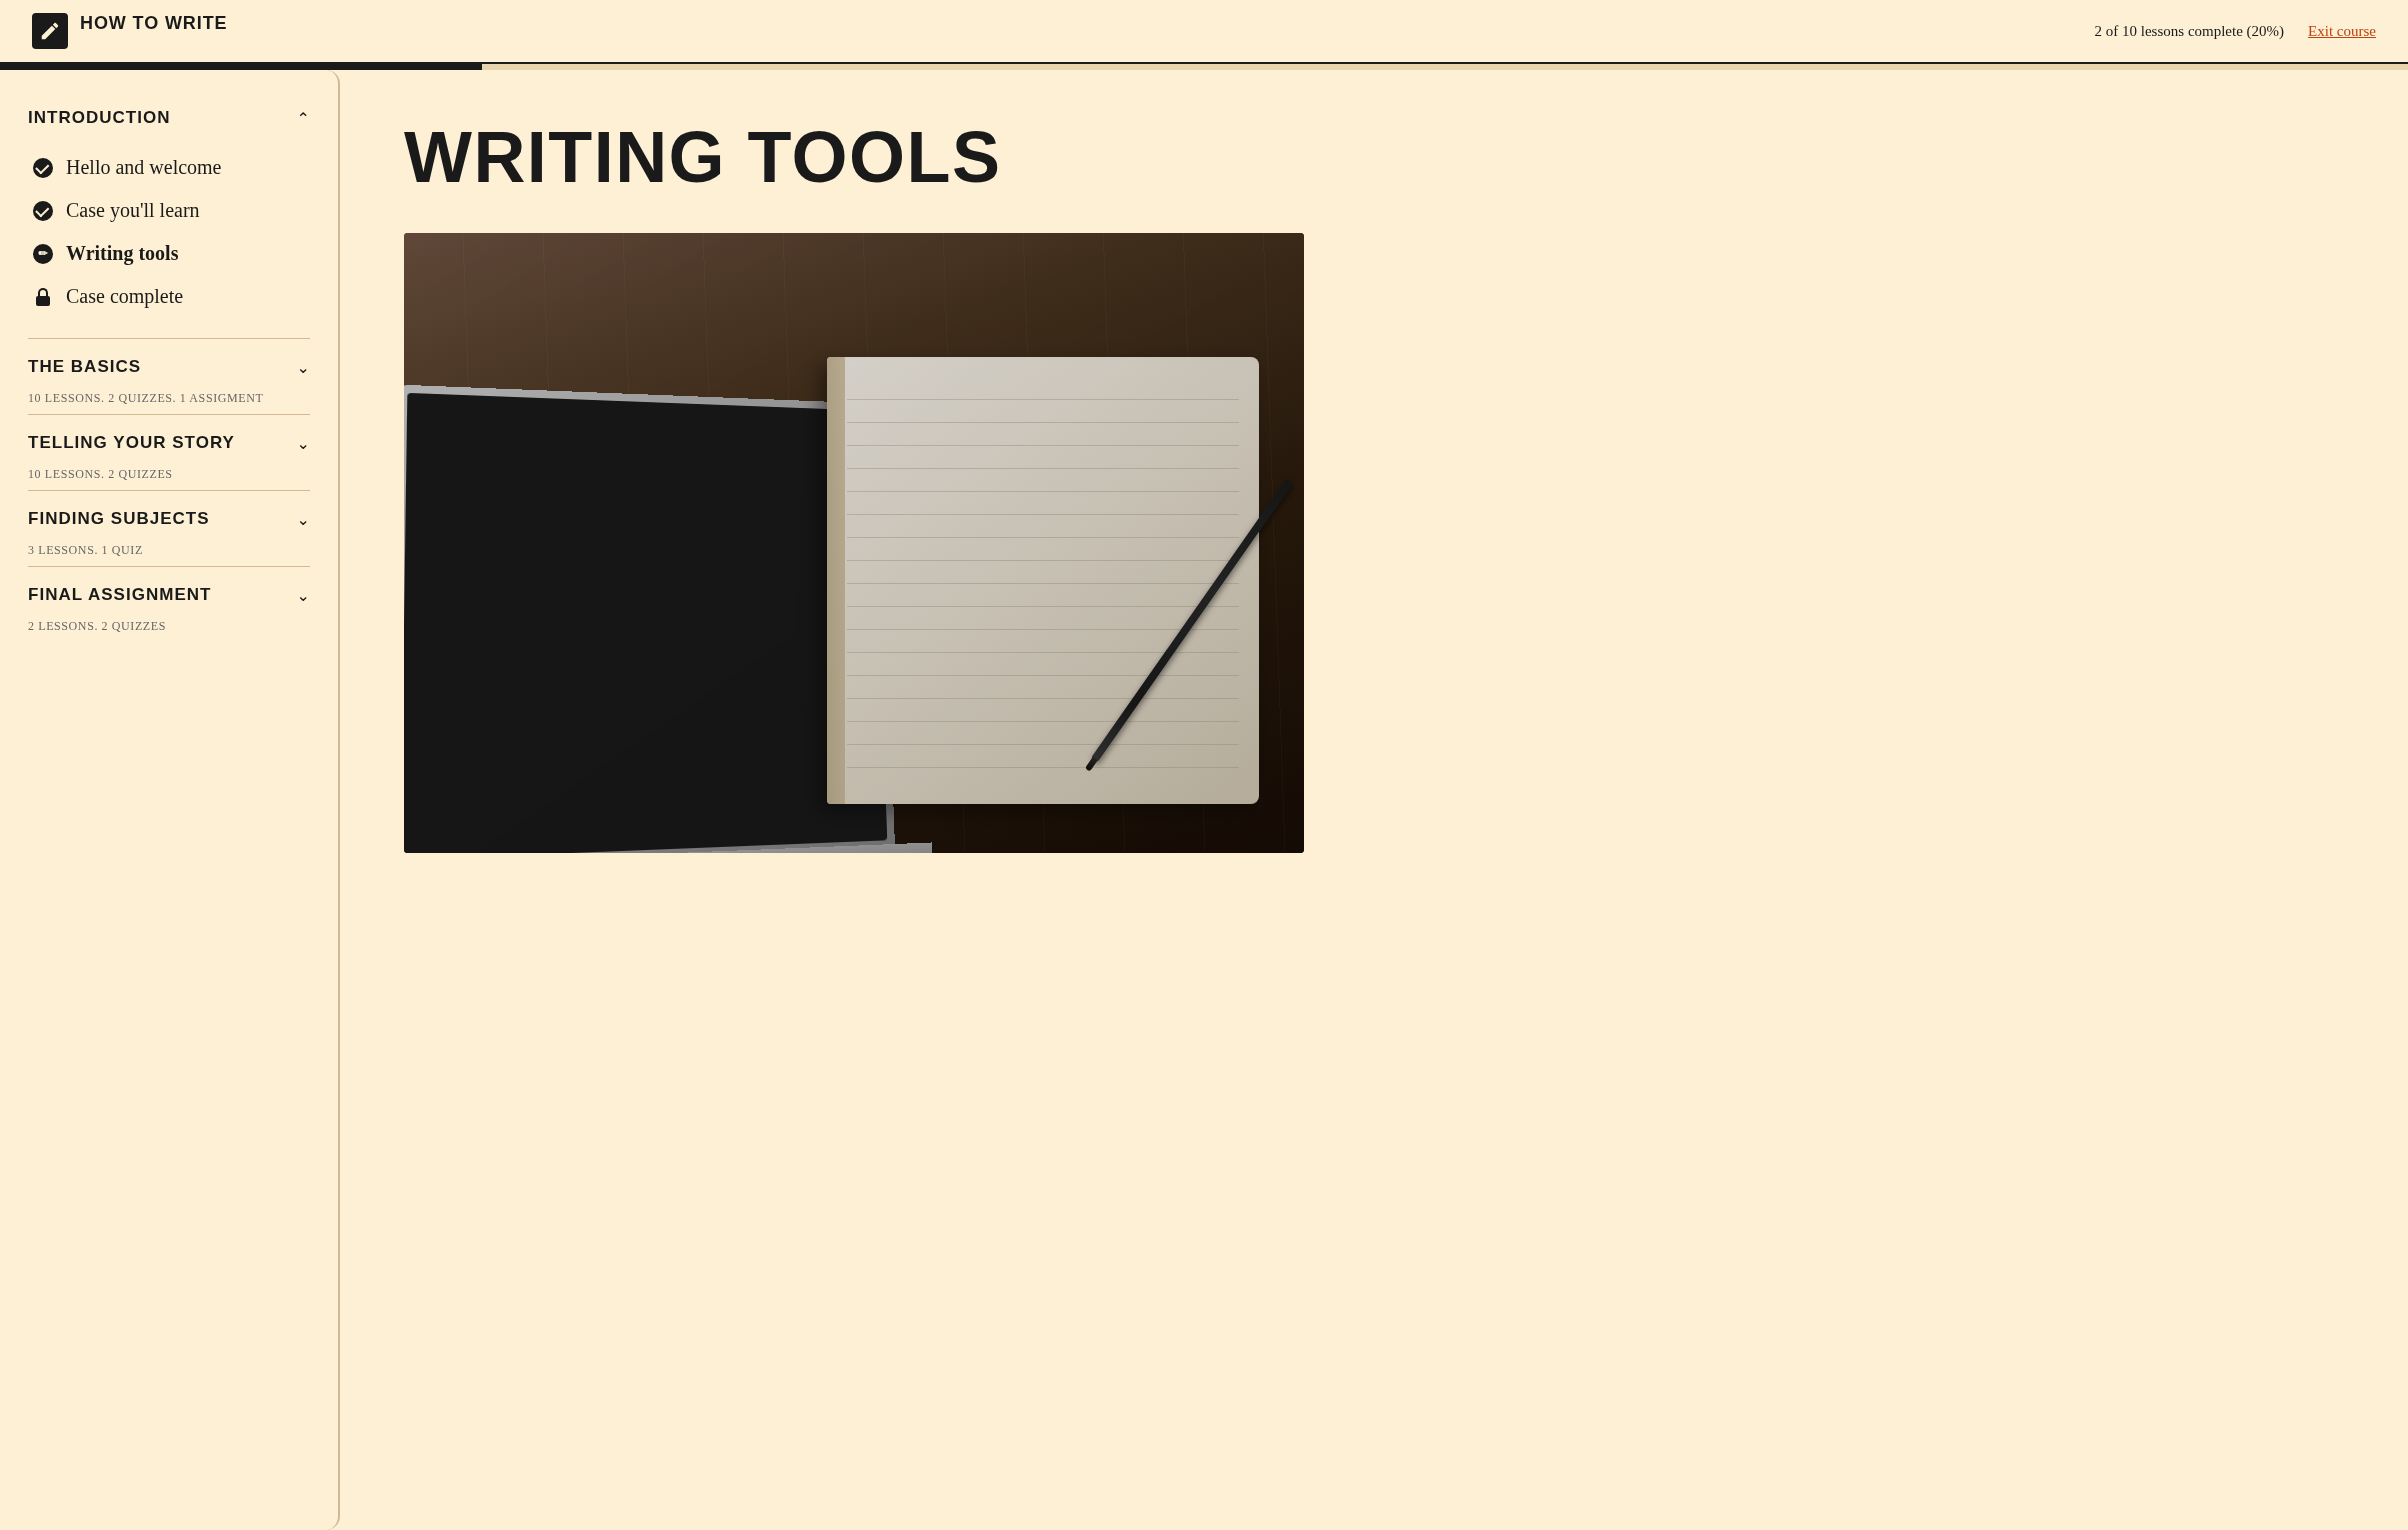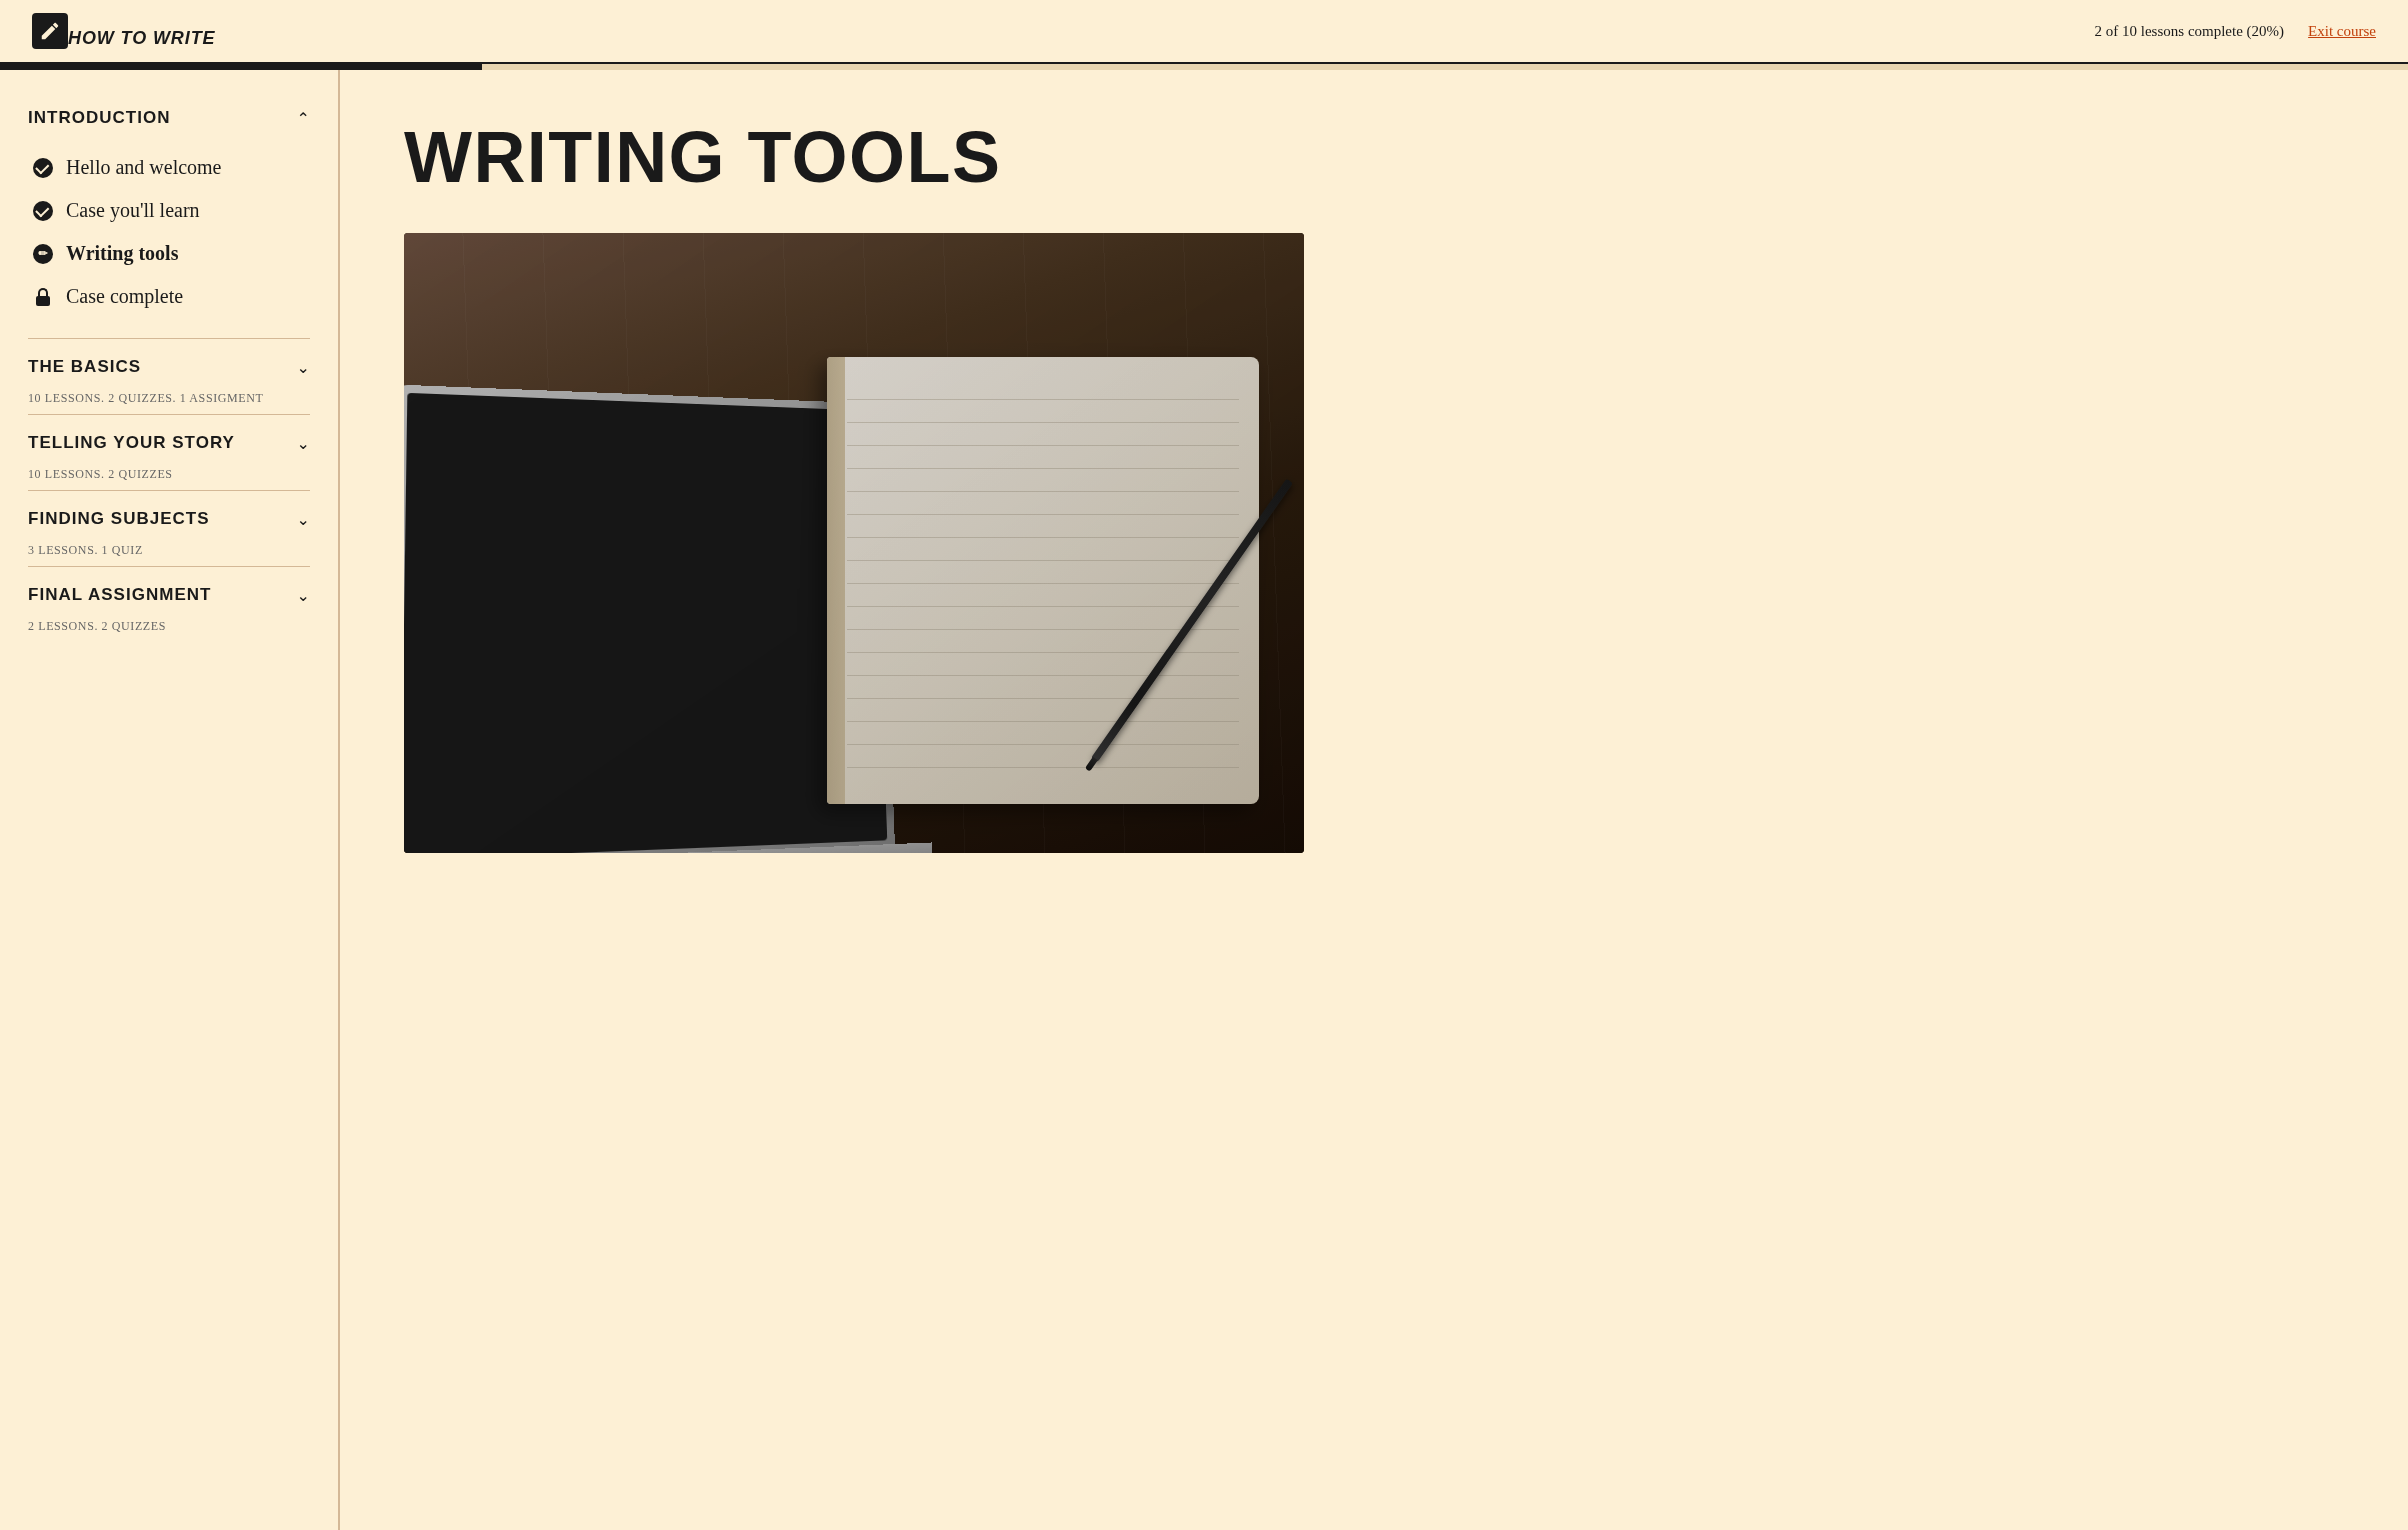--- a/index.html
+++ b/index.html
@@ -22,23 +22,22 @@
       align-items: center;
       justify-content: space-between;
       padding: 0 32px;
       height: 64px;
       background-color: #fdf0d5;
       border-bottom: 2px solid #1a1a1a;
     }
 
     .header-left {
       display: flex;
-      align-items: flex-end;
-      gap: 0;
-      font-style: italic;
+      align-items: flex-start;
+      gap: 12px;
     }
 
     .logo-icon {
       width: 36px;
       height: 36px;
       background-color: #1a1a1a;
       display: flex;
       align-items: center;
       justify-content: center;
       border-radius: 4px;
@@ -97,20 +96,21 @@
     }
 
     
     .sidebar {
       width: 340px;
       min-width: 340px;
       background-color: #fdf0d5;
       border-right: 2px solid #d4b896;
       overflow-y: auto;
       padding: 24px 0;
+      border-radius: 14px;
     }
 
     .sidebar-section {
       padding: 0 28px;
       margin-bottom: 8px;
     }
 
     .sidebar-section-header {
       display: flex;
       align-items: center;

